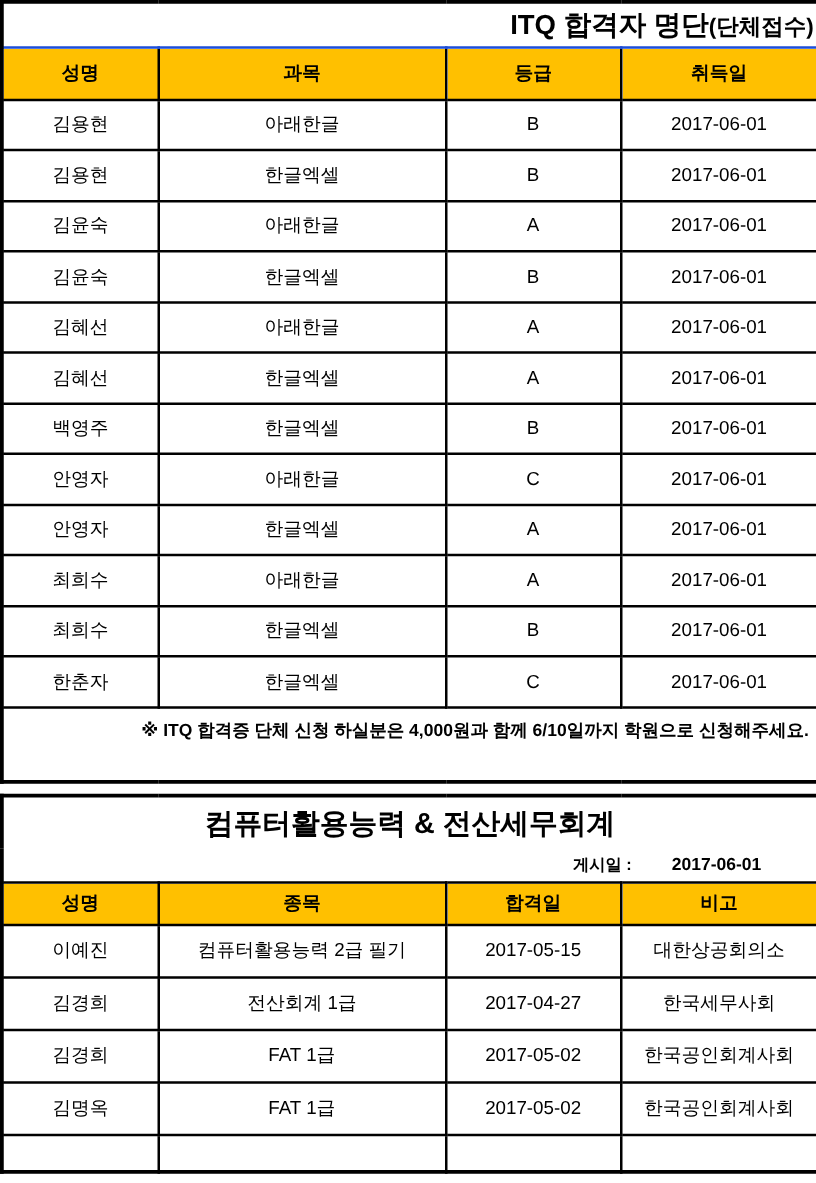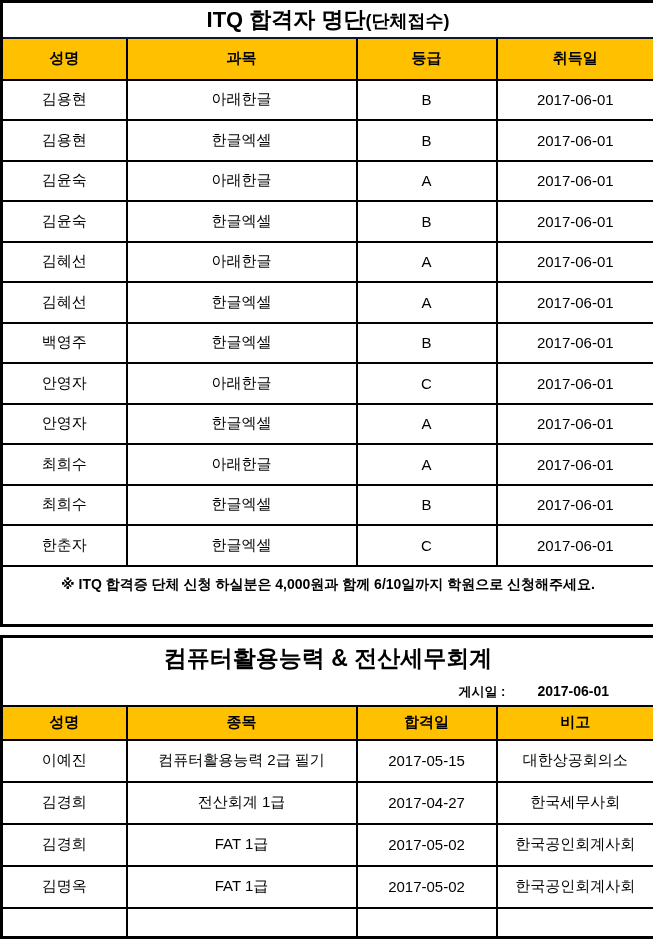--- a/index.html
+++ b/index.html
@@ -26,38 +26,39 @@
     text-align: center;
     vertical-align: middle;
     padding: 0 2px;
     font-size: 15px;
     overflow: hidden;
     white-space: nowrap;
   }
   
   .t1-title-cell {
     height: 36px;
-    border-bottom: 2px solid #0f172a;
-    font-weight: bold;
+    border-bottom: 2px solid #1d4ed8;
+    font-weight: bold;
+    text-align: right;
   }
   .t1-title-main { font-size: 22px; font-weight: bold; }
   .t1-title-suffix { font-size: 18px; font-weight: bold; }
   .header-row th {
     height: 42px;
     background: #FFC000;
     font-weight: bold;
     font-size: 15px;
     margin-top: 40px;
   }
   .t1 tbody.data td { height: 40.5px; }
   td.k-bold { font-weight: normal; }
   td.plain  { font-weight: normal; }
   .note-cell {
     height: 60px;
-    text-align: center;
+    text-align: right;
     vertical-align: top;
     padding: 9px 6px 0 6px;
     font-weight: bold;
     font-size: 14px;
     white-space: normal;
   }
   .gap { height: 8px; }
   
   .t2-title-cell {
     height: 42px;

